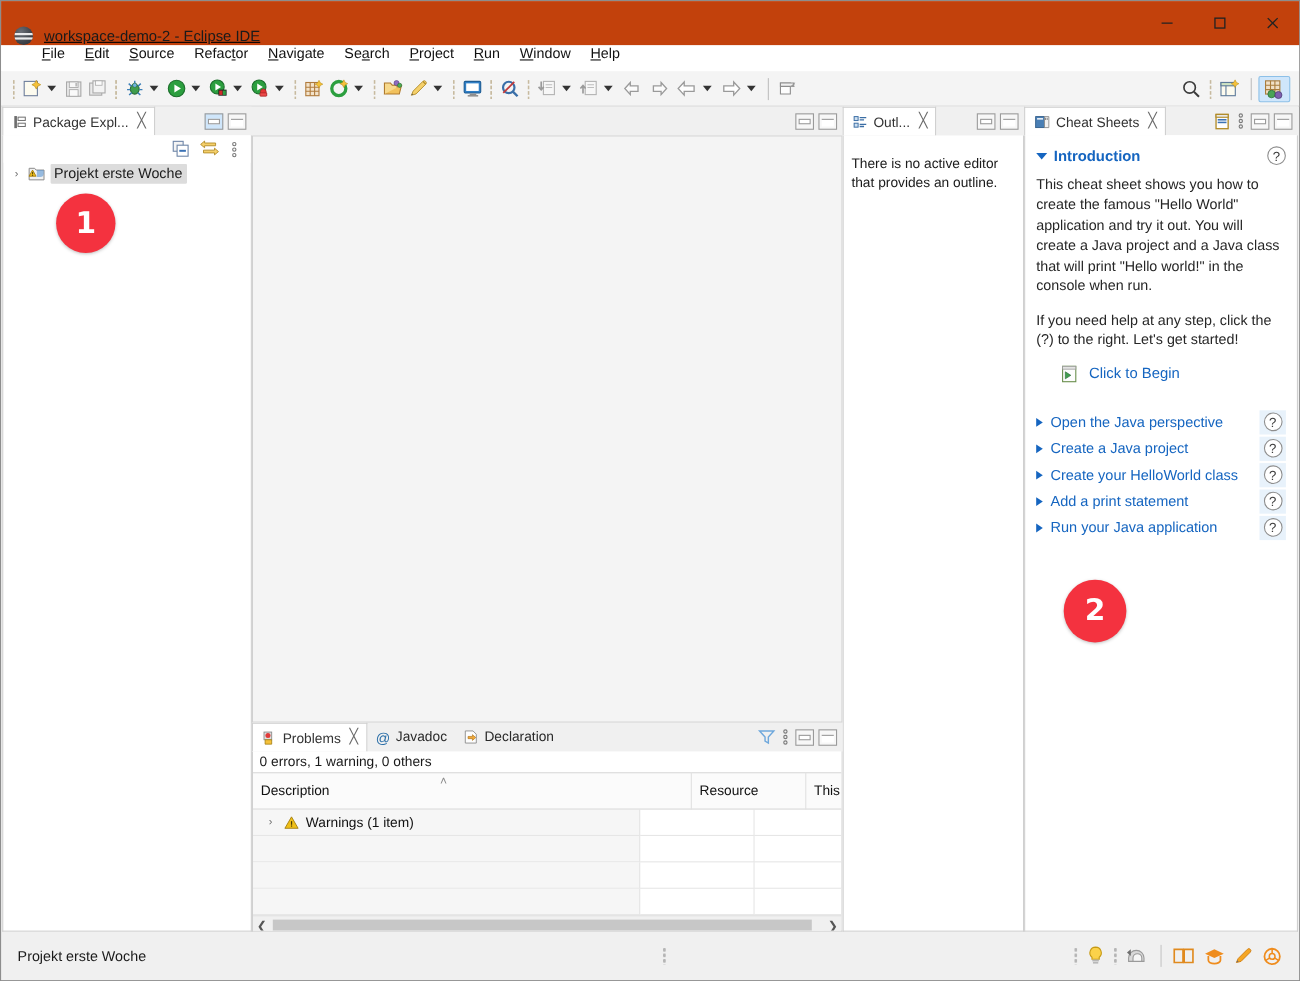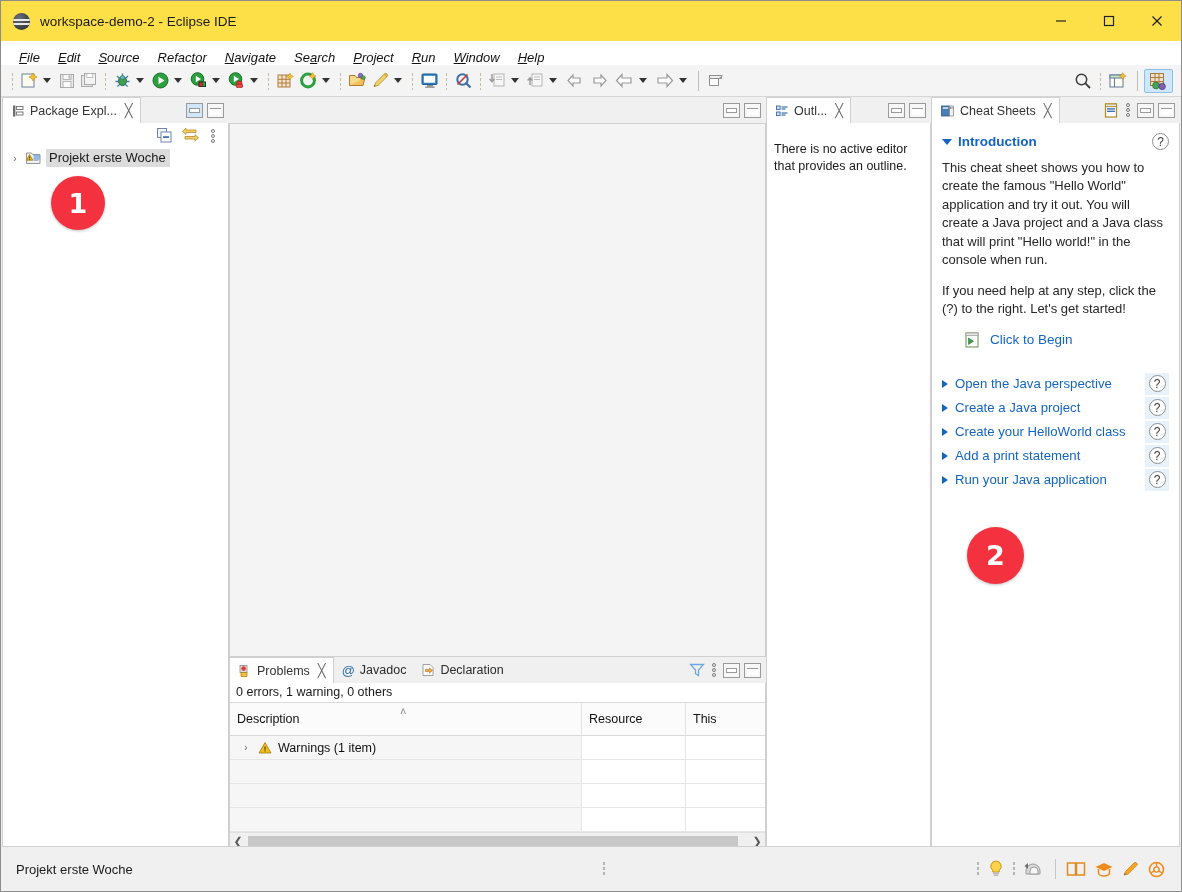--- a/index.html
+++ b/index.html
@@ -13,23 +13,24 @@
   #app {
     position: relative;
     width: 1182px; height: 892px;
     background: #f0f0f0;
     border: 1px solid #8d8d8d;
   }
 
   
   .titlebar {
     height: 40px;
-    background: #fde047;
-    display: flex; align-items: center;
+    background: #c2410c;
+    display: flex; align-items: flex-end;
     position: relative;
+    text-decoration: underline;
   }
   .title-left { display: flex; align-items: center; padding-left: 12px; }
   .eclipse-logo {
     width: 17px; height: 17px; border-radius: 50%;
     background: radial-gradient(circle at 35% 30%, #6b6f78 0%, #3e4249 60%, #2b2e33 100%);
     position: relative; overflow: hidden; flex: none;
   }
   .eclipse-logo::before {
     content: ""; position: absolute; left: 0; right: 0; top: 6px; height: 2px;
     background: #e9e9ec;
@@ -45,21 +46,21 @@
   .winbtns { position: absolute; right: 0; top: 0; height: 40px; display: flex; }
   .winbtn {
     width: 48px; height: 40px; display: flex; align-items: center; justify-content: center;
     color: #2b2b2b;
   }
   .winbtn svg { display: block; }
 
   
   .menubar {
     height: 24px; background: #ffffff;
-    display: flex; align-items: flex-end; padding-left: 9px; font-style: italic;
+    display: flex; align-items: flex-start; padding-left: 28px;
   }
   .menuitem {
     font-size: 13px; color: #111; padding: 0 9px; white-space: nowrap;
   }
   .menuitem u { text-decoration: underline; text-underline-offset: 1px; }
 
   
   .toolbar {
     height: 32px; background: #f4f4f4;
     border-bottom: 1px solid #d6d6d6;
@@ -182,21 +183,21 @@
   .ptable-head {
     display: flex; height: 34px; align-items: center;
     border-top: 1px solid #d9d9d9; border-bottom: 1px solid #d9d9d9;
     background: #fbfbfb; position: relative;
   }
   .pcol {
     font-size: 12.5px; color: #111; padding-left: 7px;
     border-right: 1px solid #e2e2e2; height: 34px;
     display: flex; align-items: center; position: relative;
   }
-  .pcol.c1 { width: 352px; flex: none; }
+  .pcol.c1 { width: 399px; flex: none; }
   .pcol.c2 { width: 104px; flex: none; }
   .pcol.c3 { width: 140px; flex: none; }
   .sortmark {
     position: absolute; left: 170px; top: 3px; font-size: 11px; color: #8a8a8a;
   }
   .prow { display: flex; height: 24px; align-items: center; }
   .prow .pc1 {
     width: 352px; flex: none; background: #f6f6f6; height: 24px;
     display: flex; align-items: center; gap: 6px; padding-left: 10px;
     border-bottom: 1px solid #e6e6e6; border-right: 1px solid #e6e6e6;

